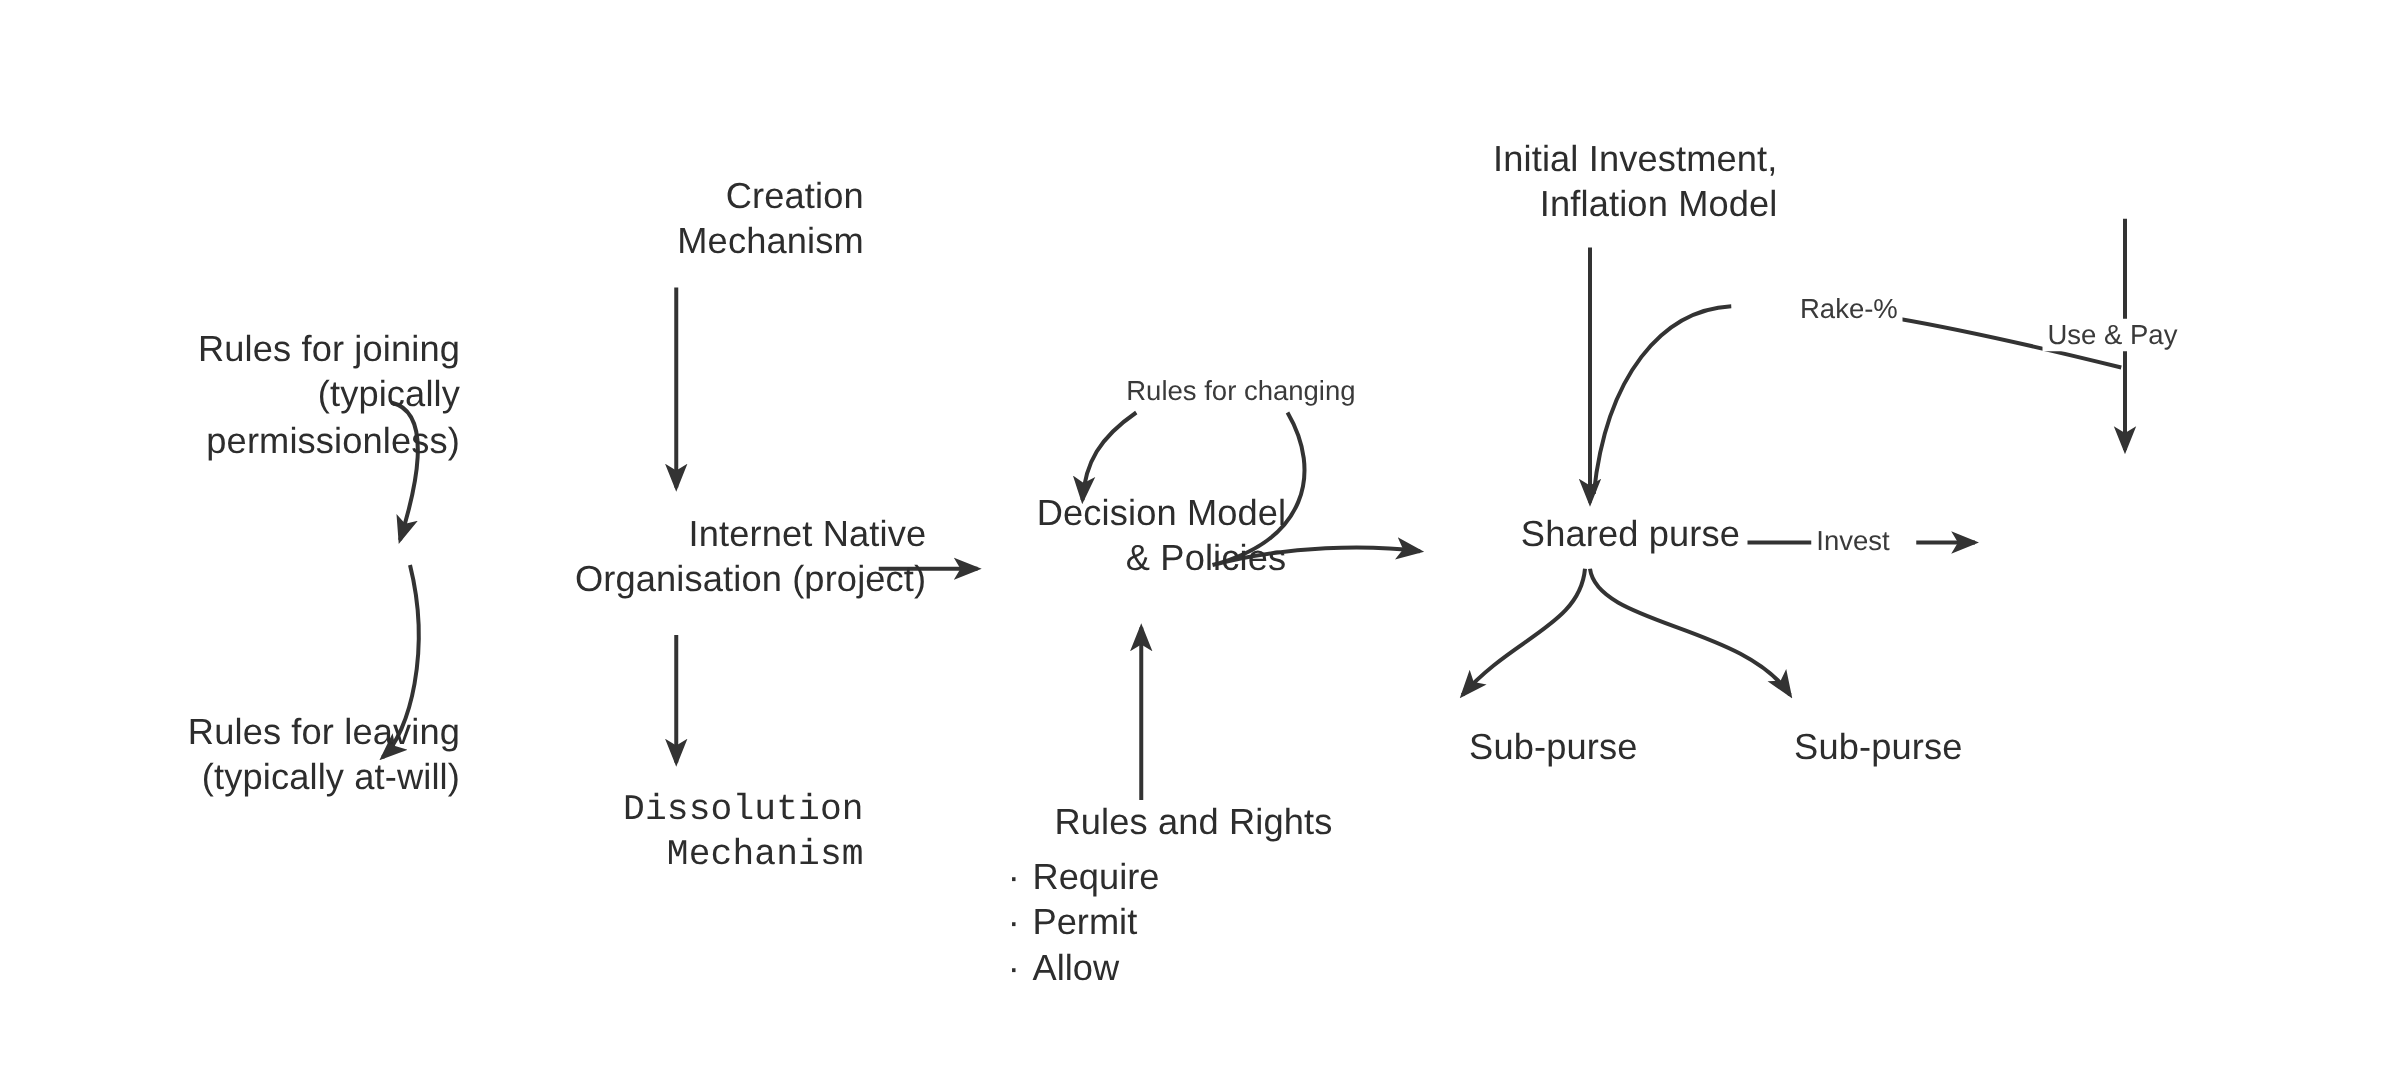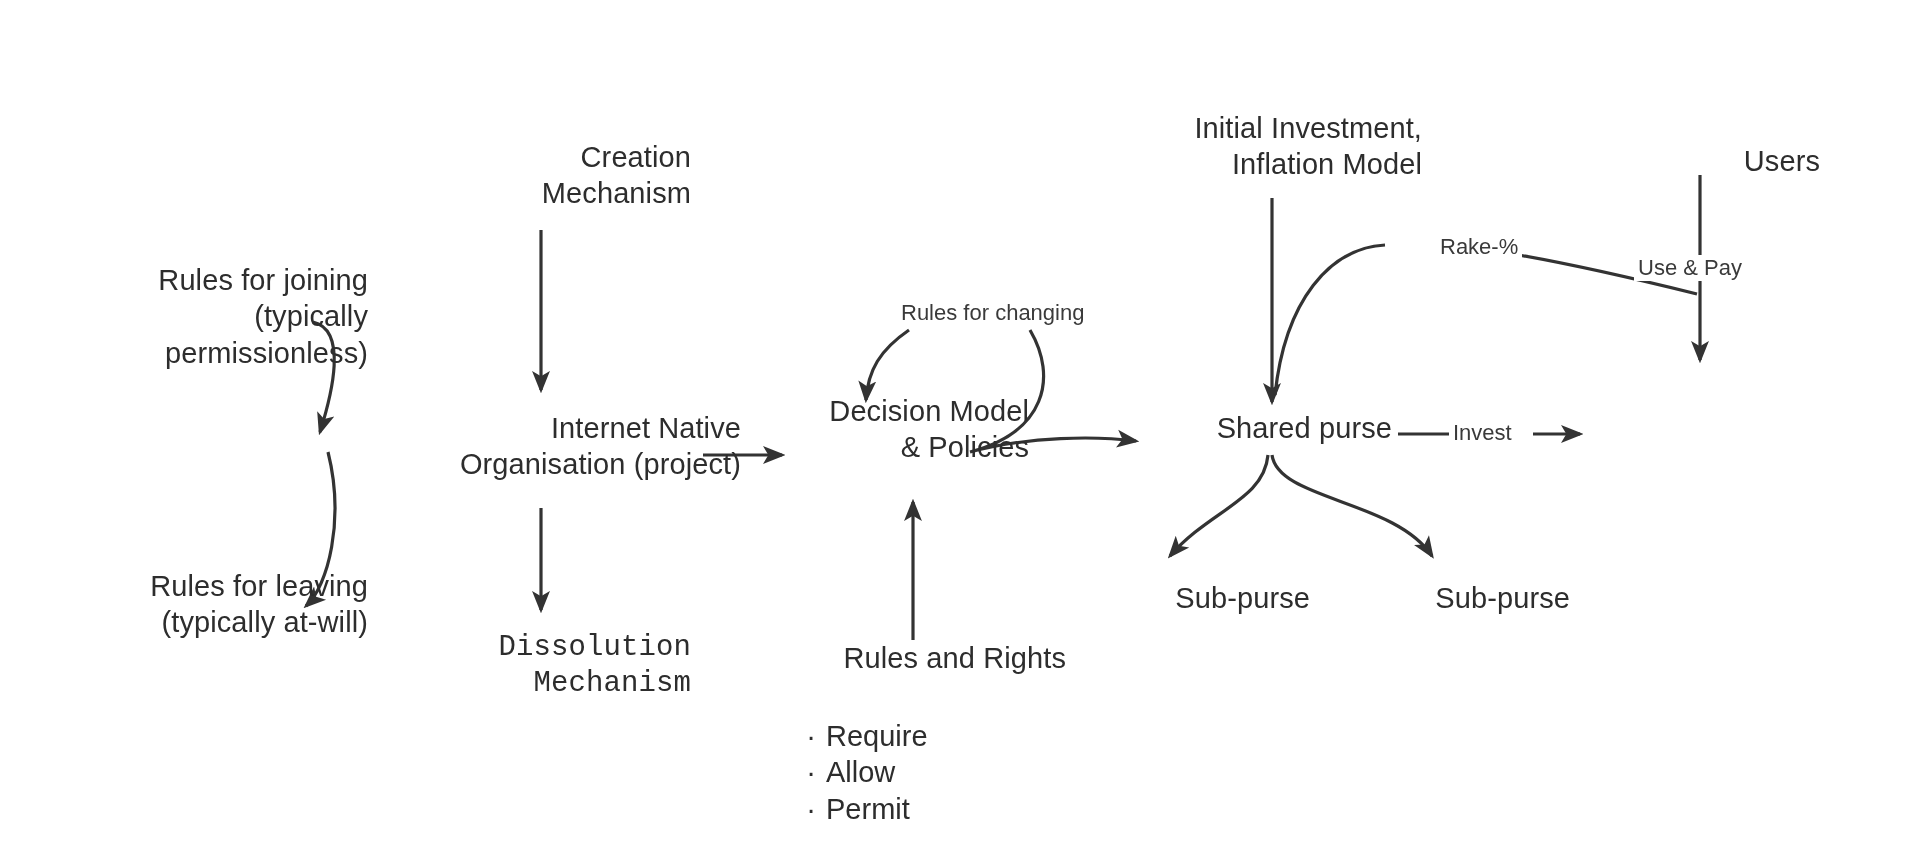--- a/index.html
+++ b/index.html
@@ -117,36 +117,35 @@
 Organisation (project)</div>
 
   <div class="node center" style="left:391px; top:630px; width:300px;font-family:Liberation Mono, monospace;">Dissolution
 Mechanism</div>
 
   <div class="node center" style="left:769px; top:393px; width:260px;">Decision Model
 &amp; Policies</div>
 
   <div class="node left" style="left:766px; top:640px; width:300px;">Rules and Rights</div>
 
-  <div class="bullets" style="left:796px; top:684px; width:320px;margin-top:34px;">
+  <div class="bullets" style="left:796px; top:684px; width:320px;">
     <span class="bl"><span class="dot">·</span><span>Require</span></span>
+    <span class="bl"><span class="dot">·</span><span>Permit</span></span>
     <span class="bl"><span class="dot">·</span><span>Allow</span></span>
-    <span class="bl"><span class="dot">·</span><span>Permit</span></span>
   </div>
 
   <div class="node center" style="left:1122px; top:110px; width:300px;">Initial Investment,
 Inflation Model</div>
 
   <div class="node left" style="left:1152px; top:410px; width:240px;">Shared purse</div>
 
   <div class="node center" style="left:1030px; top:580px; width:280px;">Sub-purse</div>
 
   <div class="node center" style="left:1290px; top:580px; width:280px;">Sub-purse</div>
 
-  <div class="node center" style="left:1580px; top:143px; width:240px;">Users</div>
 
 
   <div class="edge-label" style="left:897px; top:300px;">Rules for changing</div>
 
   <div class="edge-label" style="left:1436px; top:234px;">Rake-%</div>
 
   <div class="edge-label" style="left:1634px; top:255px;">Use &amp; Pay</div>
 
   <div class="edge-label" style="left:1449px; top:420px;">Invest</div>
 

